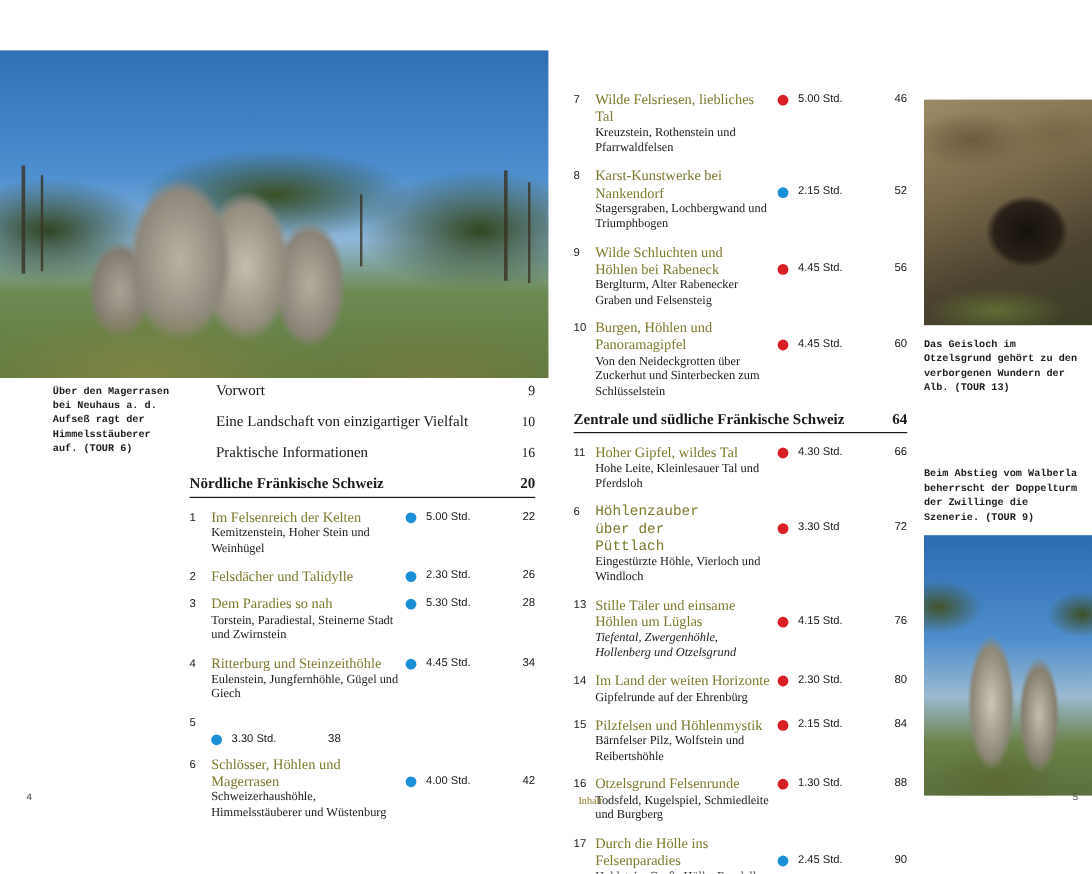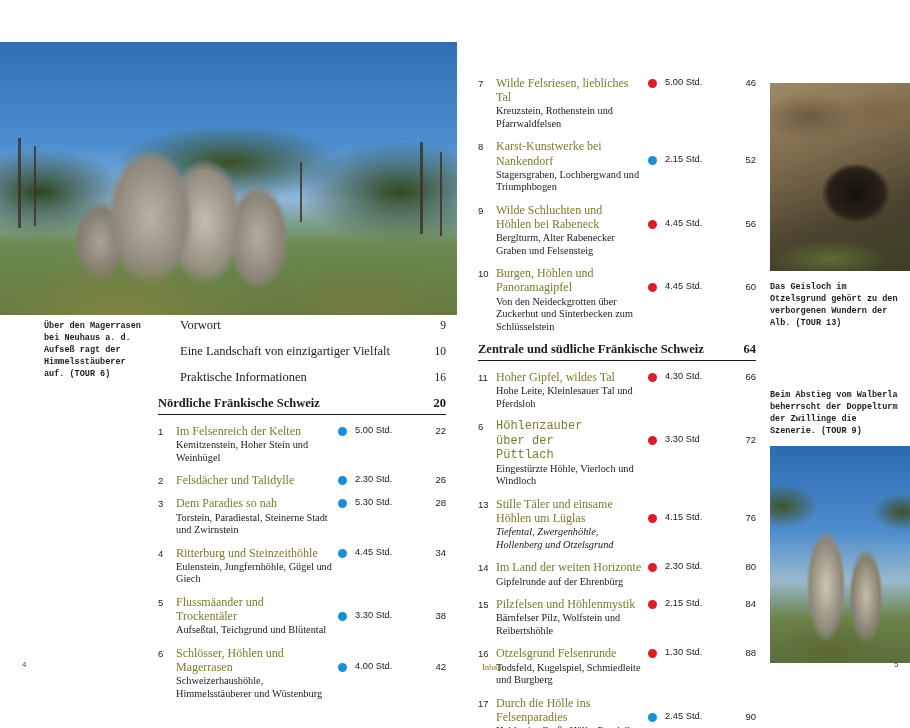--- a/index.html
+++ b/index.html
@@ -287,24 +287,20 @@
       </div>
       <div class="meta">
         <span class="dot blue"></span>
         <span class="dur">4.45 Std.</span>
       </div>
       <div class="pg">34</div>
     </div>
 
     <div class="tour">
       <div class="num">5</div>
-      <div class="body">
-        <div class="ttitle" style="max-width:130px;">Flussmäander und Trockentäler</div>
-        <div class="tsub">Aufseßtal, Teichgrund und Blütental</div>
-      </div>
       <div class="meta" style="align-items:flex-start; padding-top:15px;">
         <span class="dot blue"></span>
         <span class="dur">3.30 Std.</span>
       </div>
       <div class="pg" style="padding-top:15px;">38</div>
     </div>
 
     <div class="tour">
       <div class="num">6</div>
       <div class="body">

